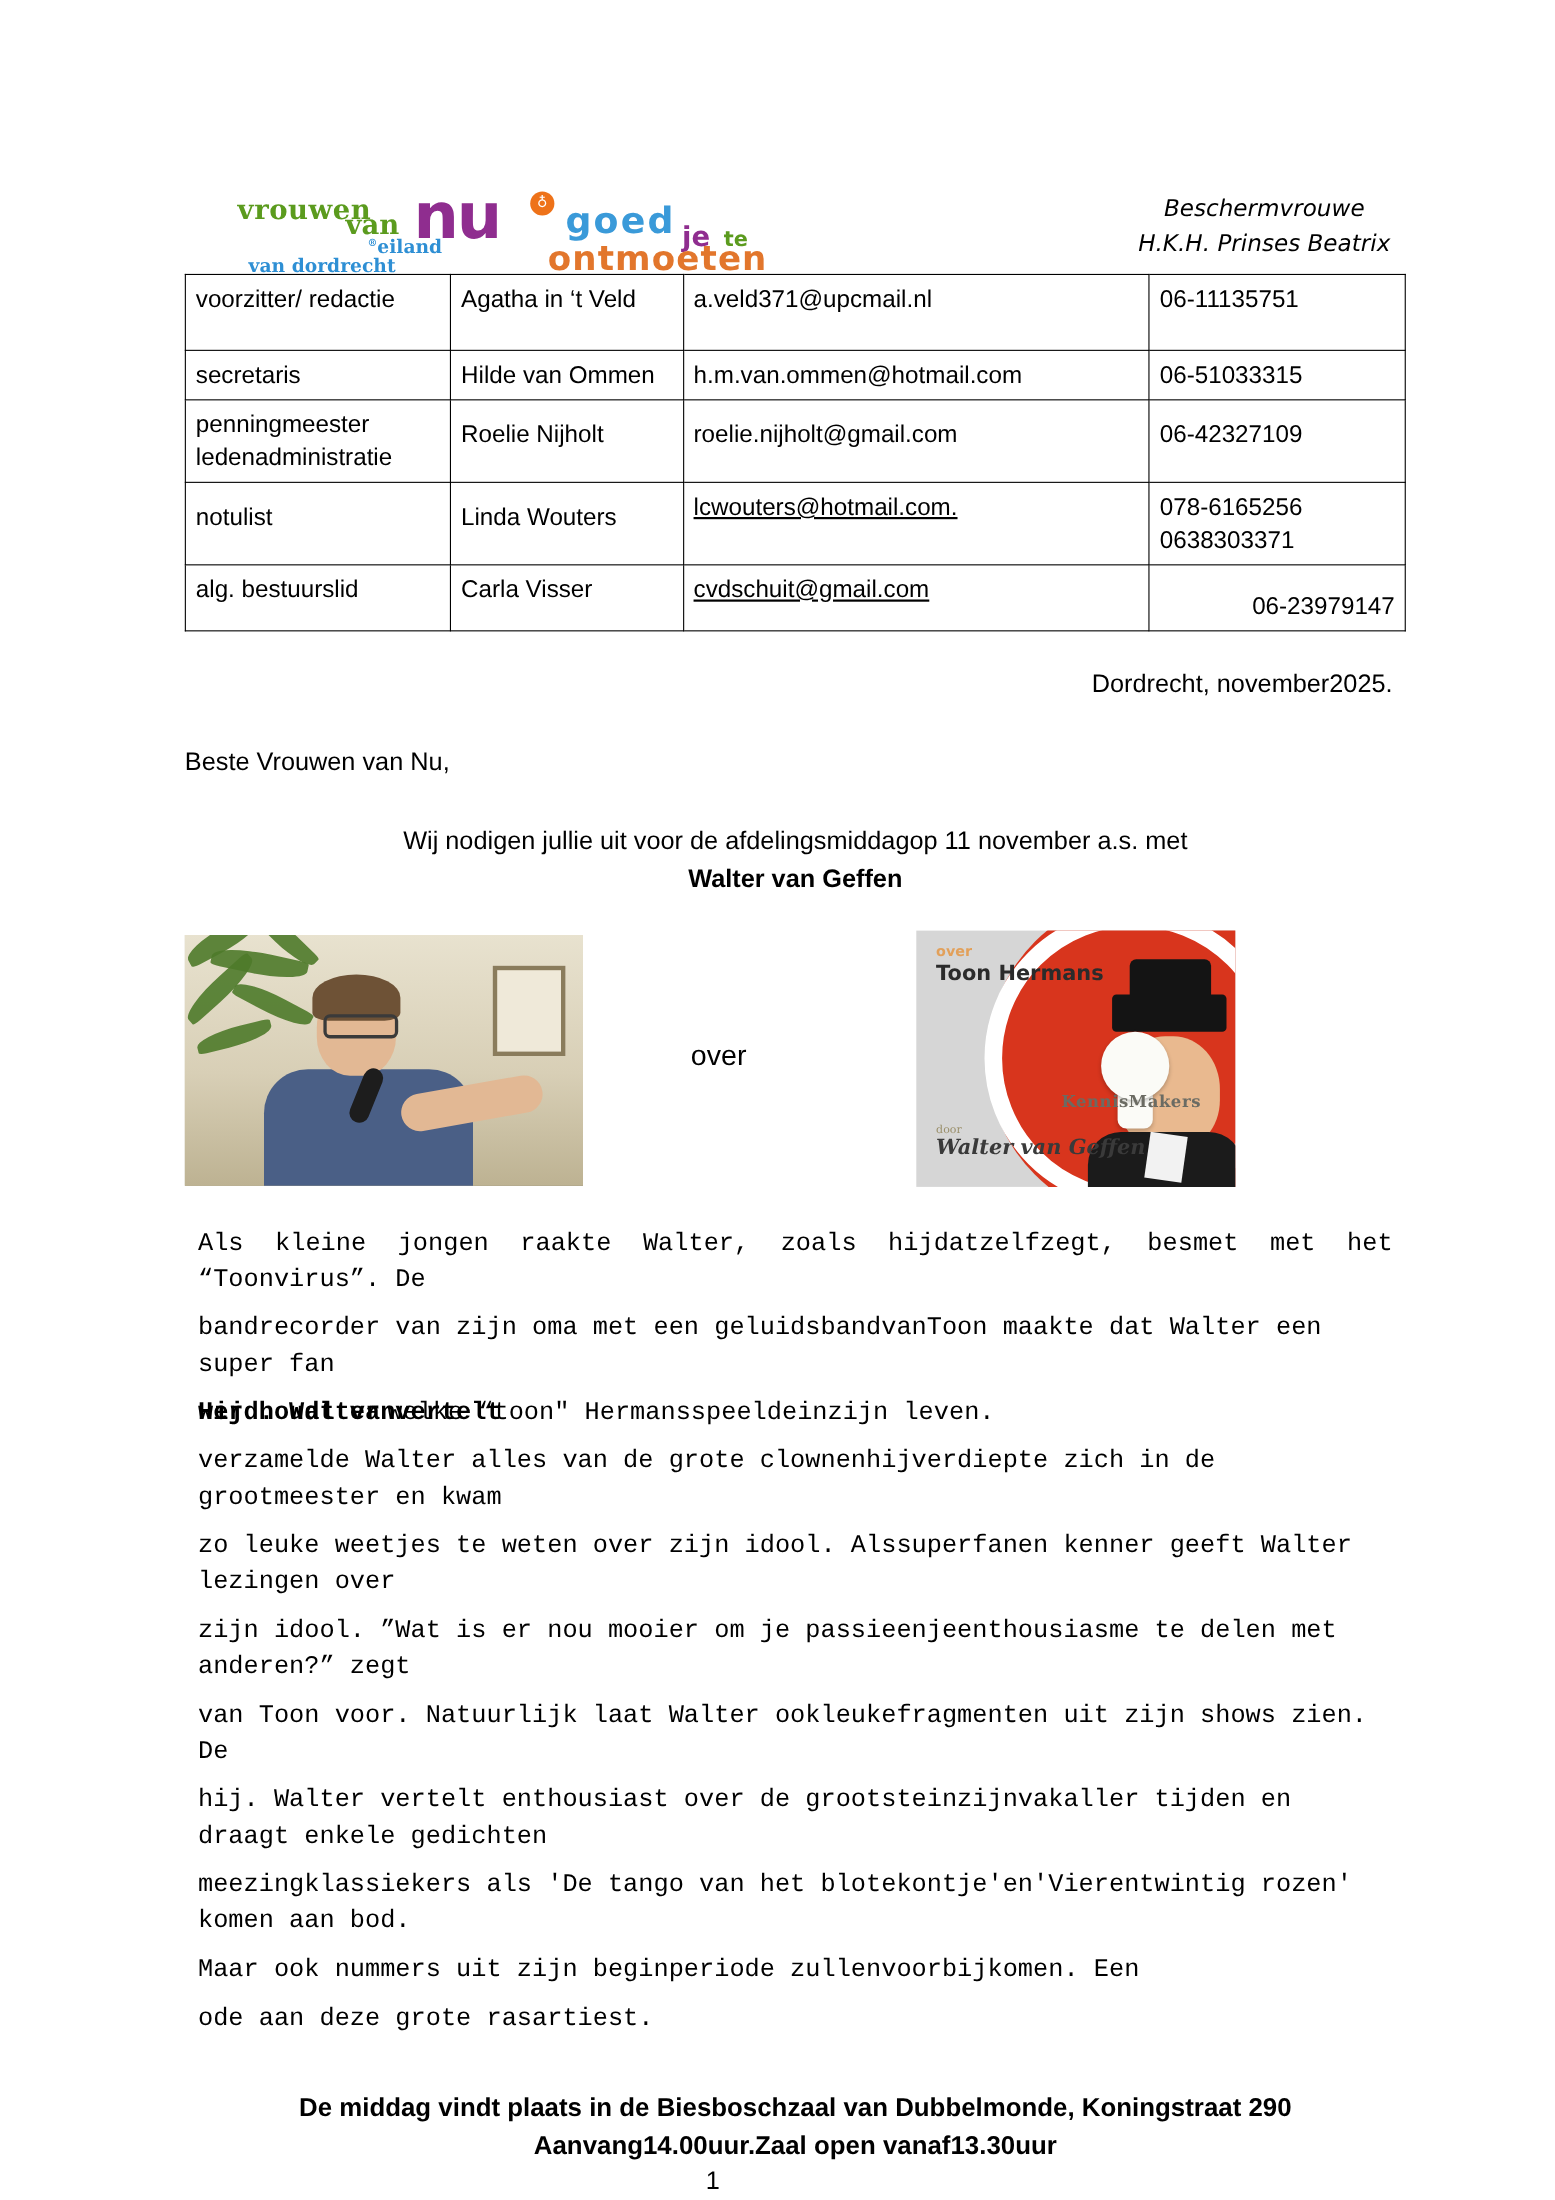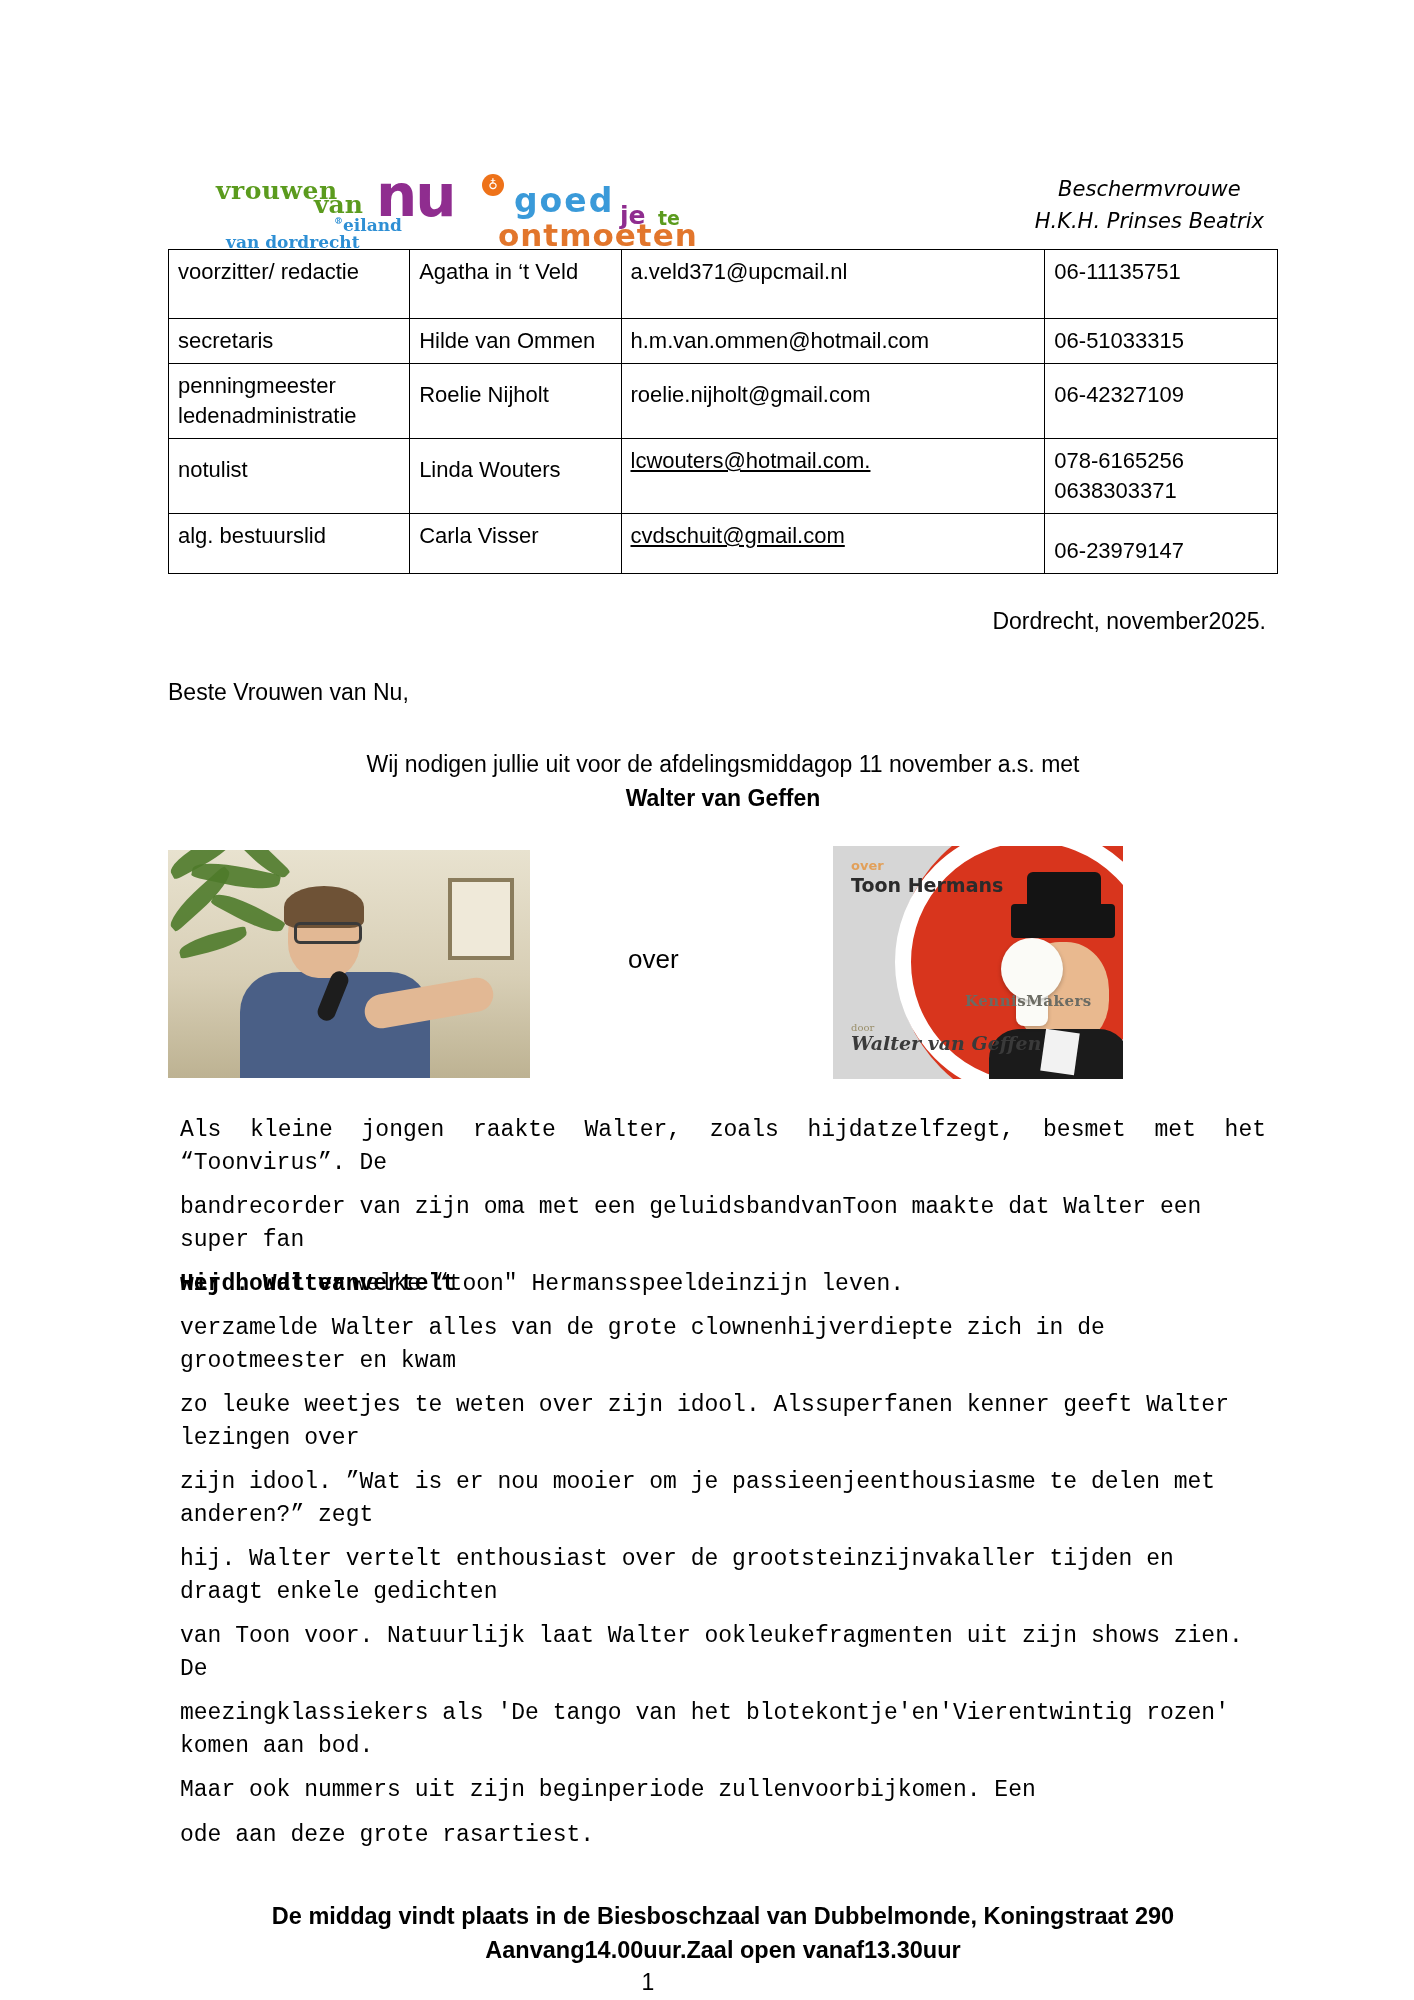--- a/index.html
+++ b/index.html
@@ -194,21 +194,21 @@
 
   .r1 td { height: 54px; padding-bottom: 20px; }
   .r2 td { }
   .r3 td { }
   .r4 td { }
   .r5 td { }
 
   .u { text-decoration: underline; }
   .ph-second { display: block; }
   .cell-mid { padding-top: 16px !important; }
-  .cell-low { padding-top: 22px !important; }
+  .cell-low { padding-top: 22px !important; text-align: right; }
 
   
   .dateline {
     text-align: right;
     font-size: 23px;
     margin-top: 34px;
     padding-right: 12px;
     letter-spacing: 0px;
   }
   .salutation {
@@ -597,22 +597,22 @@
       <p class="p-justify">Als kleine jongen raakte Walter, zoals hijdatzelfzegt, besmet met het “Toonvirus”. De</p>
       <p>bandrecorder van zijn oma met een geluidsbandvanToon maakte dat Walter een super fan</p>
       <p class="overlap-line">
         <span class="ol-b">werd. Walter vertelt</span>
         <span class="ol-b">Hij houdt van</span>
         <span style="left:172px;"> welke “toon" Hermansspeeldeinzijn leven.</span>
       </p>
       <p>verzamelde Walter alles van de grote clownenhijverdiepte zich in de grootmeester en kwam</p>
       <p>zo leuke weetjes te weten over zijn idool. Alssuperfanen kenner geeft Walter lezingen over</p>
       <p>zijn idool. ”Wat is er nou mooier om je passieenjeenthousiasme te delen met anderen?” zegt</p>
+      <p>van Toon voor. Natuurlijk laat Walter ookleukefragmenten uit zijn shows zien. De</p>
       <p>hij. Walter vertelt enthousiast over de grootsteinzijnvakaller tijden en draagt enkele gedichten</p>
-      <p>van Toon voor. Natuurlijk laat Walter ookleukefragmenten uit zijn shows zien. De</p>
       <p>meezingklassiekers als 'De tango van het blotekontje'en'Vierentwintig rozen' komen aan bod.</p>
       <p>Maar ook nummers uit zijn beginperiode zullenvoorbijkomen. Een</p>
       <p>ode aan deze grote rasartiest.</p>
     </div>
 
     <div class="venue">
       <div>De middag vindt plaats in de Biesboschzaal van Dubbelmonde, Koningstraat 290</div>
       <div>Aanvang14.00uur.Zaal open vanaf13.30uur</div>
     </div>
 

